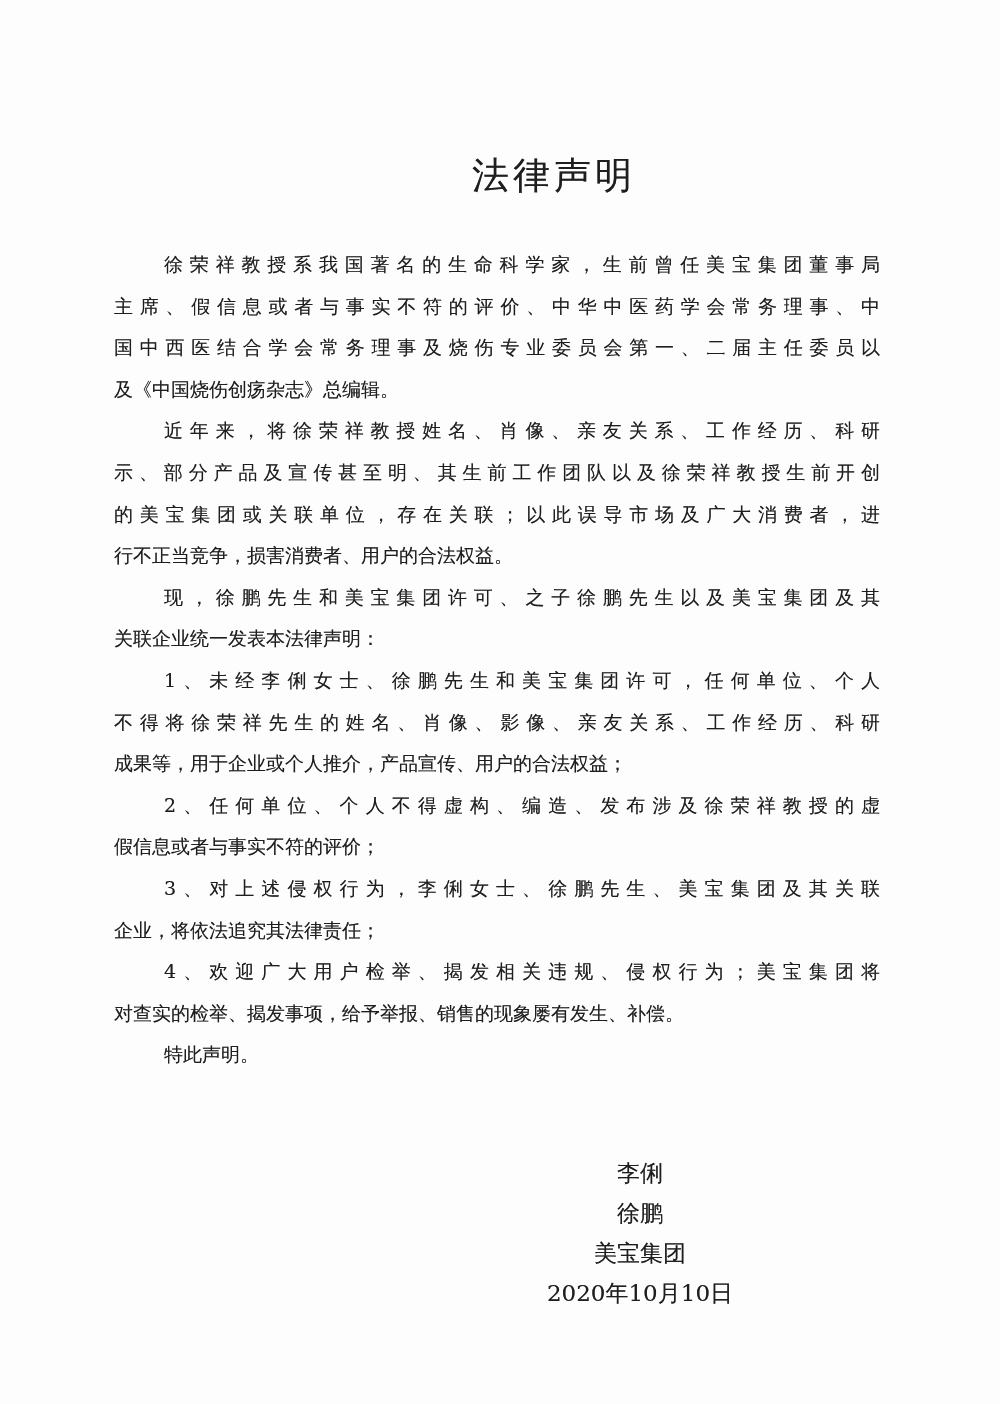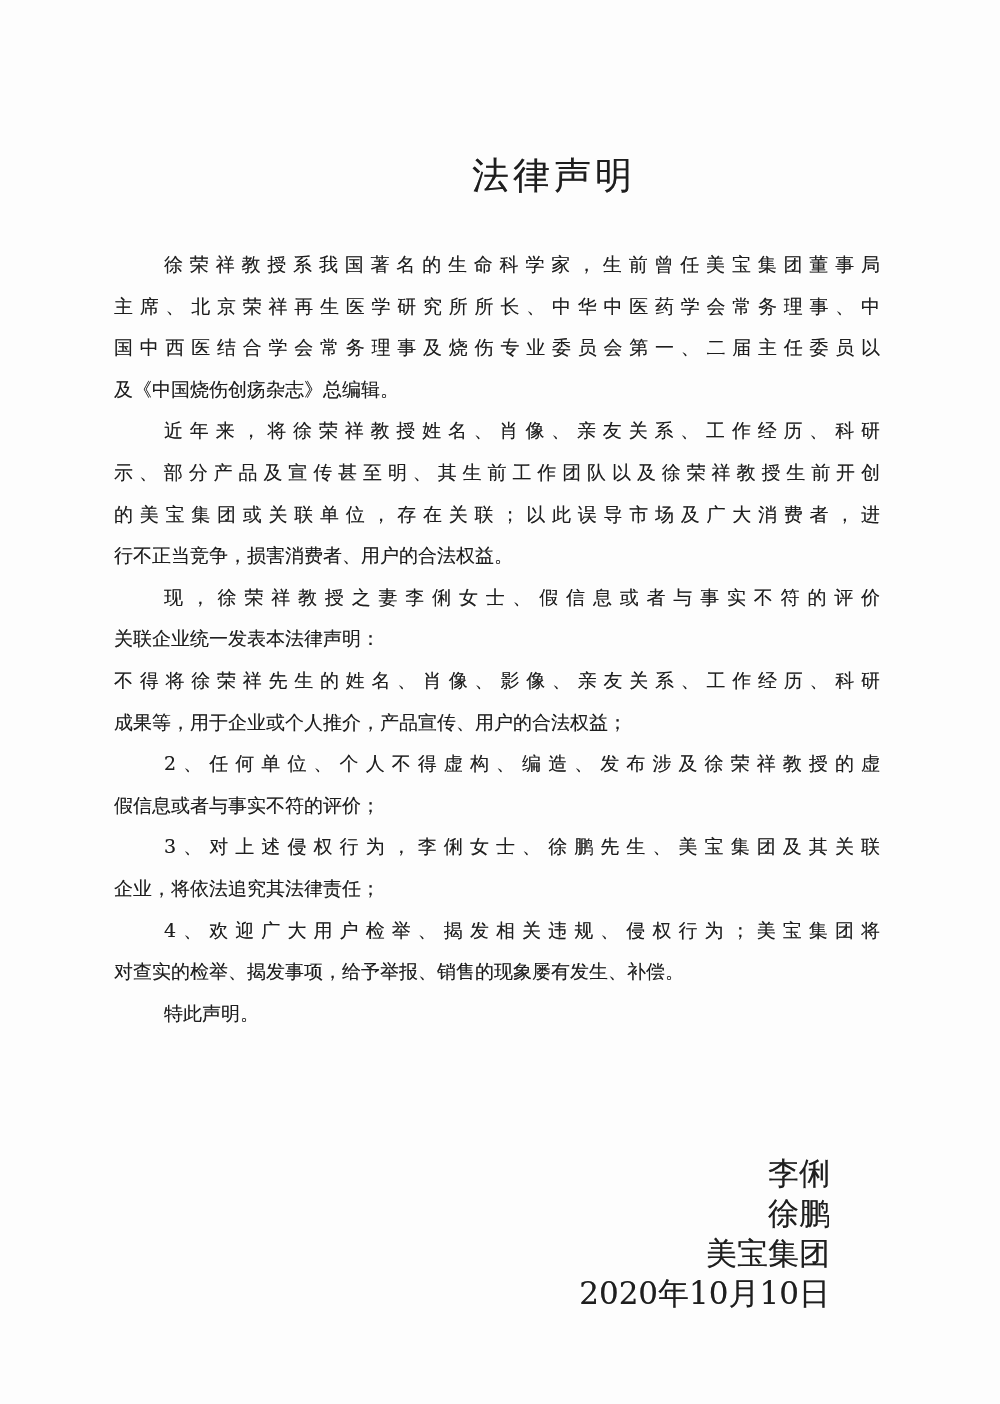--- a/index.html
+++ b/index.html
@@ -47,48 +47,49 @@
     text-align-last: justify;
   }
   .ln.ind {
     text-indent: 50px;
   }
   .sig {
     position: absolute;
     left: 450px;
     top: 1153px;
     width: 380px;
-    text-align: right;
-    font-size: 31px;
+    text-align: center;
+    font-size: 23px;
     line-height: 40px;
     text-shadow: 0 0 0.5px rgba(30,30,30,0.5);
   }
 </style>
 </head>
 <body>
 
 <div class="page">
 
   <h1 class="title">法律声明</h1>
 
   <div class="body">
 
     <div class="ln ind fill">徐荣祥教授系我国著名的生命科学家，生前曾任美宝集团董事局</div>
-    <div class="ln fill">主席、北京荣祥再生医学研究所所长、中华中医药学会常务理事、中</div>
+    <div class="ln fill">主席、假信息或者与事实不符的评价、中华中医药学会常务理事、中</div>
     <div class="ln fill">国中西医结合学会常务理事及烧伤专业委员会第一、二届主任委员以</div>
     <div class="ln">及《中国烧伤创疡杂志》总编辑。</div>
 
     <div class="ln ind fill">近年来，将徐荣祥教授姓名、肖像、亲友关系、工作经历、科研</div>
     <div class="ln fill">示、部分产品及宣传甚至明、其生前工作团队以及徐荣祥教授生前开创</div>
     <div class="ln fill">的美宝集团或关联单位，存在关联；以此误导市场及广大消费者，进</div>
     <div class="ln">行不正当竞争，损害消费者、用户的合法权益。</div>
 
-    <div class="ln ind fill">现，徐荣祥教授之妻李俐女士、假信息或者与事实不符的评价</div>
+    <div class="ln ind fill">现，徐鹏先生和美宝集团许可、之子徐鹏先生以及美宝集团及其</div>
     <div class="ln">关联企业统一发表本法律声明：</div>
 
+    <div class="ln ind fill">1、未经李俐女士、徐鹏先生和美宝集团许可，任何单位、个人</div>
     <div class="ln fill">不得将徐荣祥先生的姓名、肖像、影像、亲友关系、工作经历、科研</div>
     <div class="ln">成果等，用于企业或个人推介，产品宣传、用户的合法权益；</div>
 
     <div class="ln ind fill">2、任何单位、个人不得虚构、编造、发布涉及徐荣祥教授的虚</div>
     <div class="ln">假信息或者与事实不符的评价；</div>
 
     <div class="ln ind fill">3、对上述侵权行为，李俐女士、徐鹏先生、美宝集团及其关联</div>
     <div class="ln">企业，将依法追究其法律责任；</div>
 
     <div class="ln ind fill">4、欢迎广大用户检举、揭发相关违规、侵权行为；美宝集团将</div>

